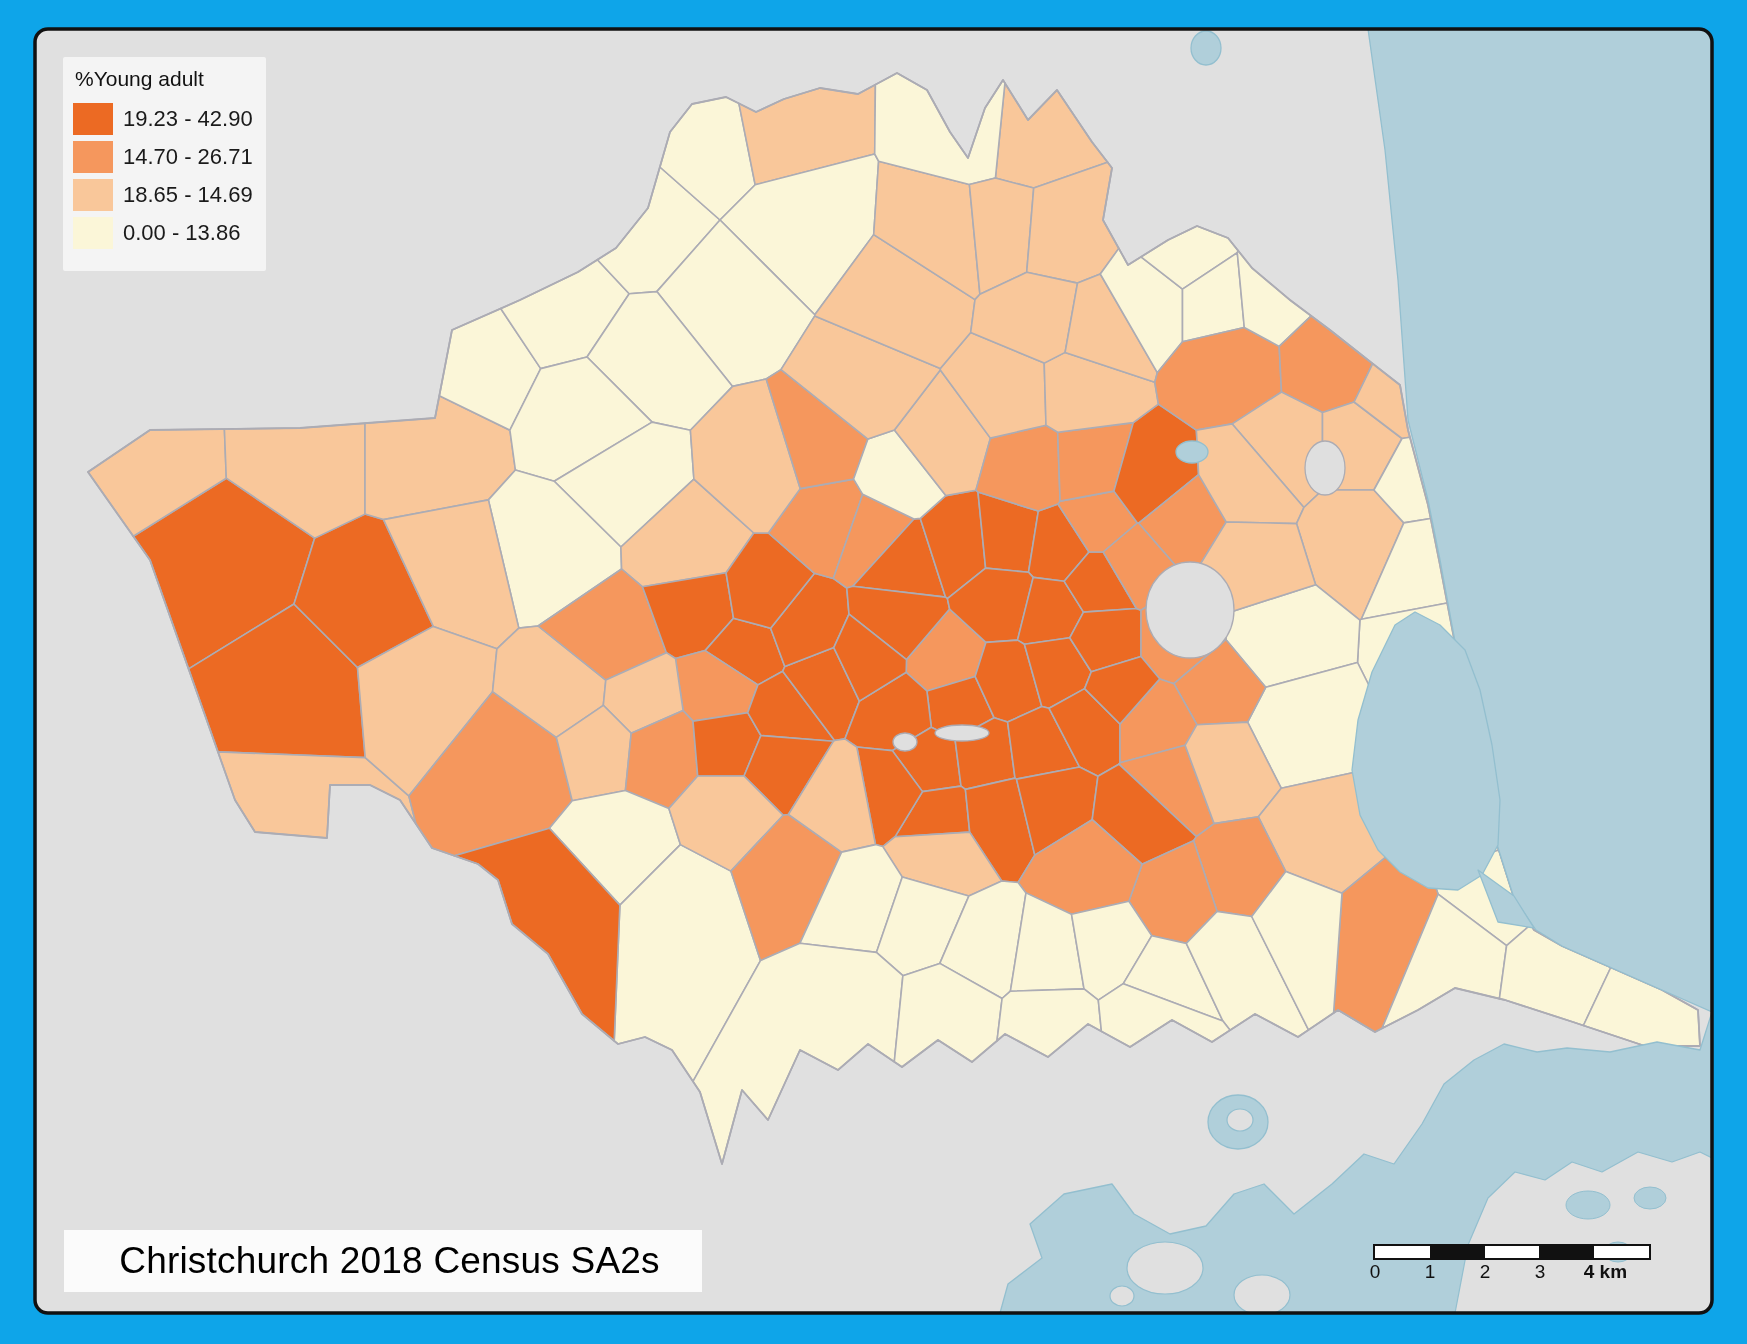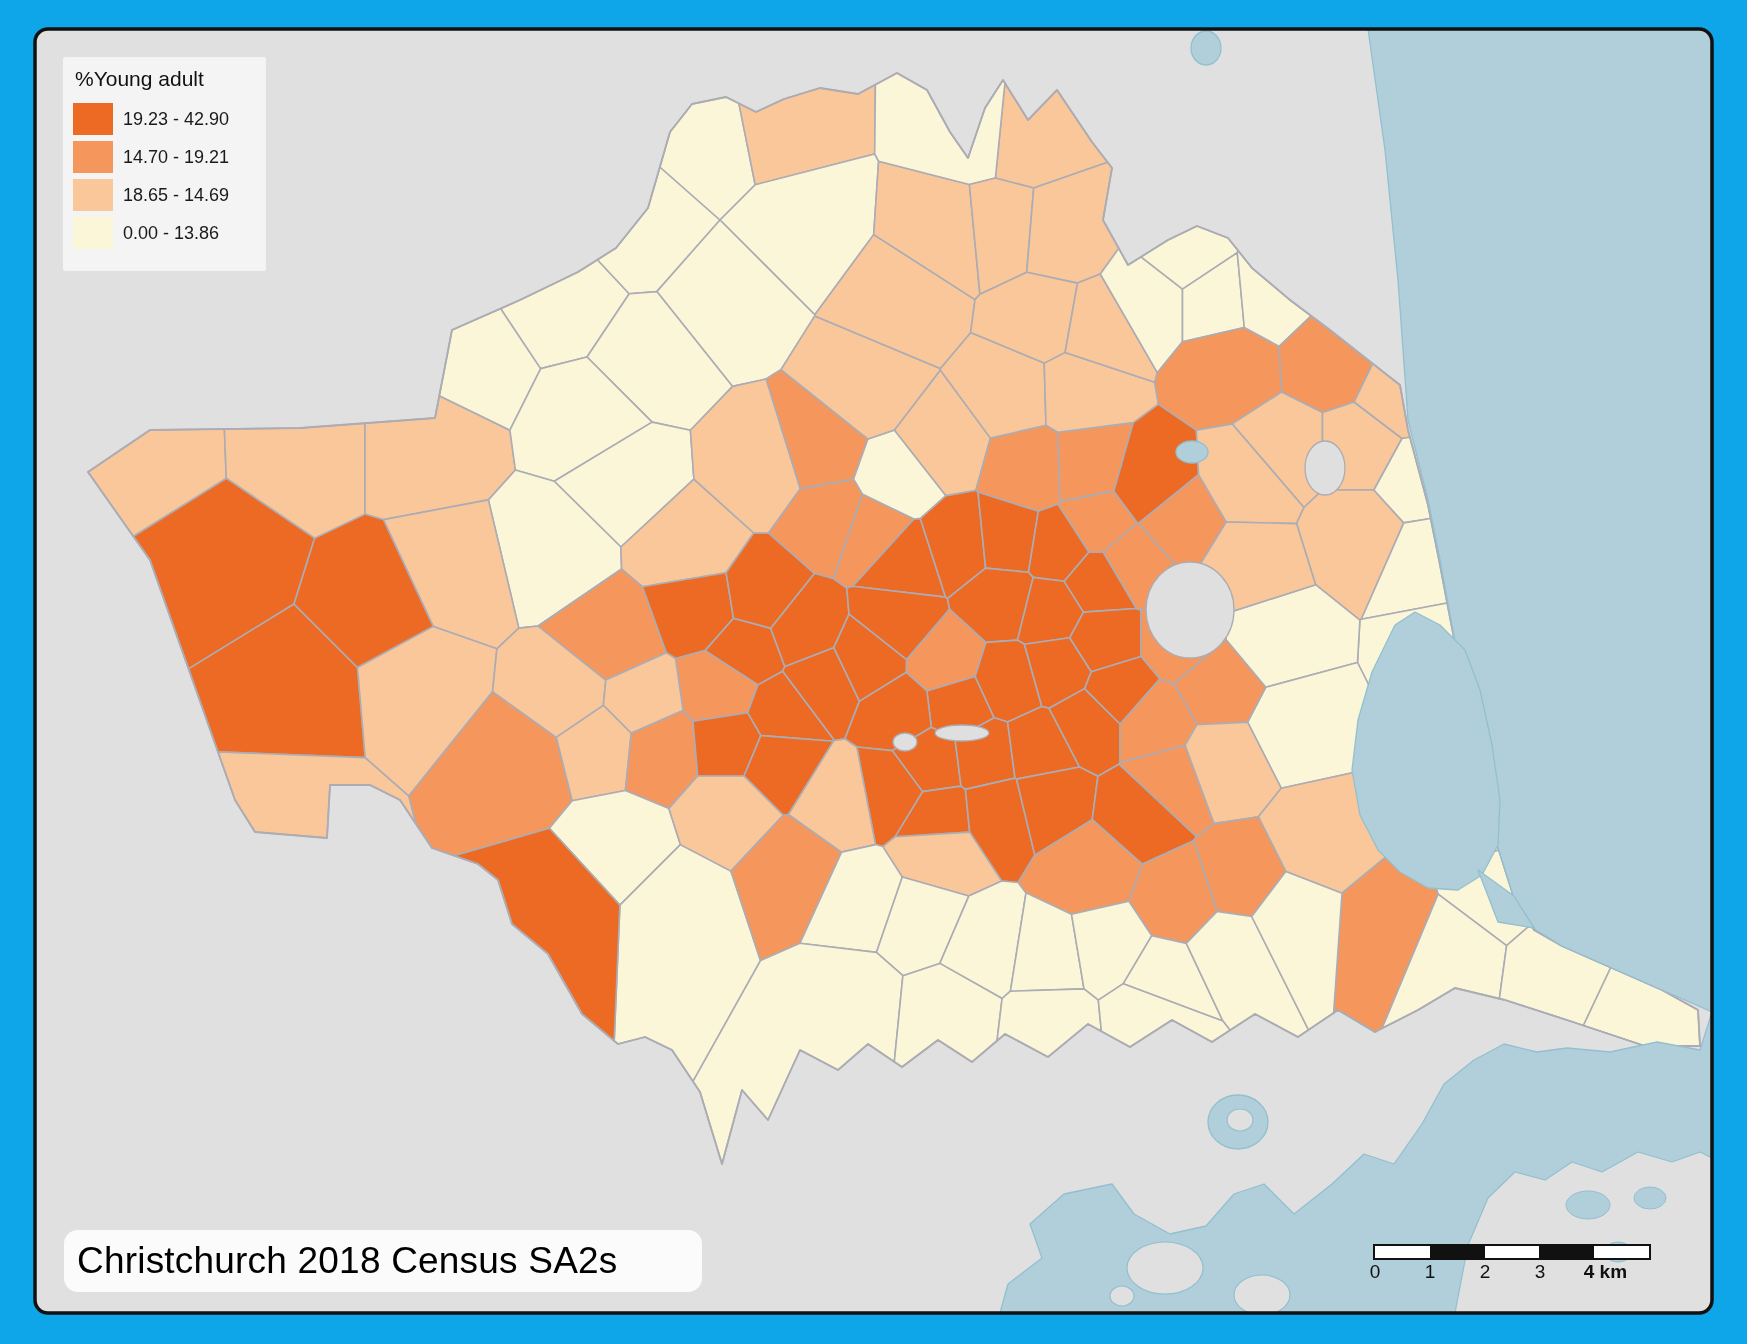--- a/index.html
+++ b/index.html
@@ -8,25 +8,25 @@
   #map-svg-holder{position:absolute;left:0;top:0;width:1747px;height:1344px;}
   svg{display:block;}
 
   .legend-panel{
     position:absolute;left:63px;top:57px;width:203px;height:214px;
     background:#F4F4F4;border-radius:2px;box-sizing:border-box;padding:10px 10px 8px 10px;
   }
   .legend-title{font-size:21px;color:#111;margin:0 0 12px 2px;}
   .legend-row{display:flex;align-items:center;height:32px;margin-bottom:6px;}
   .legend-swatch{width:40px;height:32px;flex:0 0 40px;}
-  .legend-label{font-size:18px;color:#1a1a1a;margin-left:10px;white-space:nowrap;}
+  .legend-label{font-size:22px;color:#1a1a1a;margin-left:10px;white-space:nowrap;}
 
   .title-box{
     position:absolute;left:64px;top:1230px;width:638px;height:62px;
-    background:#FBFBFB;border-radius:14px;display:flex;align-items:center;
+    background:#FBFBFB;border-radius:0;display:flex;align-items:center;justify-content:center;
   }
   .title-text{font-size:37px;color:#000;padding-left:13px;white-space:nowrap;letter-spacing:0.2px;}
 
   .scalebar{position:absolute;left:1373px;top:1244px;width:276px;}
   .scalebar-bar{display:flex;width:274px;height:12px;border:2px solid #111;box-sizing:content-box;background:#fff;}
   .sb-seg{height:100%;flex:0 0 54.8px;}
   .sb-seg.b{background:#111;}
   .sb-seg.w{background:#fff;}
   .scalebar-labels{position:relative;height:22px;margin-top:1px;font-size:19px;color:#111;}
   .sb-label{position:absolute;top:0;transform:translateX(-50%);white-space:nowrap;}
@@ -207,21 +207,21 @@
     </div>
 
   <div class="legend-panel">
     <div class="legend-title">%Young adult</div>
     <div class="legend-row">
       <div class="legend-swatch" style="background: rgb(236, 106, 35);"></div>
       <div class="legend-label">19.23 - 42.90</div>
     </div>
     <div class="legend-row">
       <div class="legend-swatch" style="background: rgb(245, 151, 93);"></div>
-      <div class="legend-label">14.70 - 19.21</div>
+      <div class="legend-label">14.70 - 26.71</div>
     </div>
     <div class="legend-row">
       <div class="legend-swatch" style="background: rgb(249, 199, 154);"></div>
       <div class="legend-label">18.65 - 14.69</div>
     </div>
     <div class="legend-row">
       <div class="legend-swatch" style="background: rgb(251, 246, 216);"></div>
       <div class="legend-label">0.00 - 13.86</div>
     </div>
   </div>

